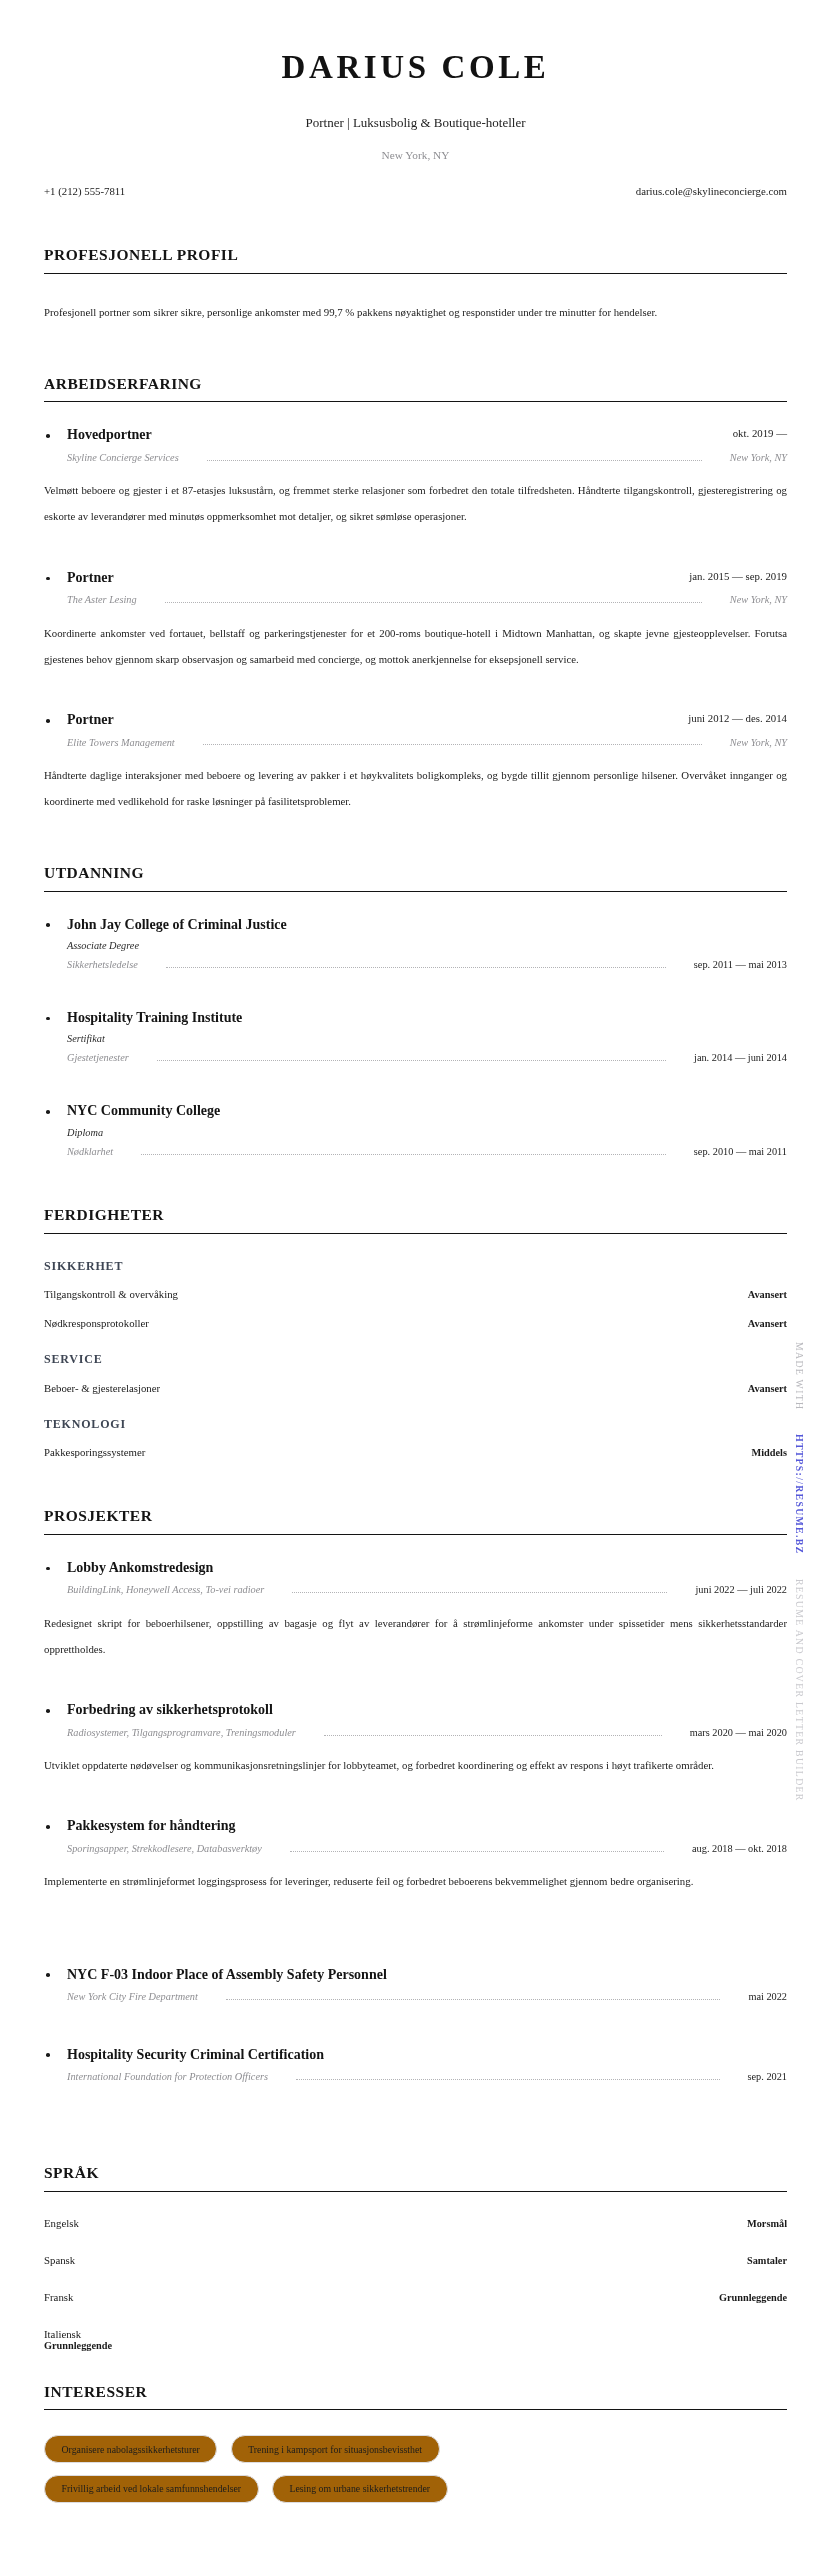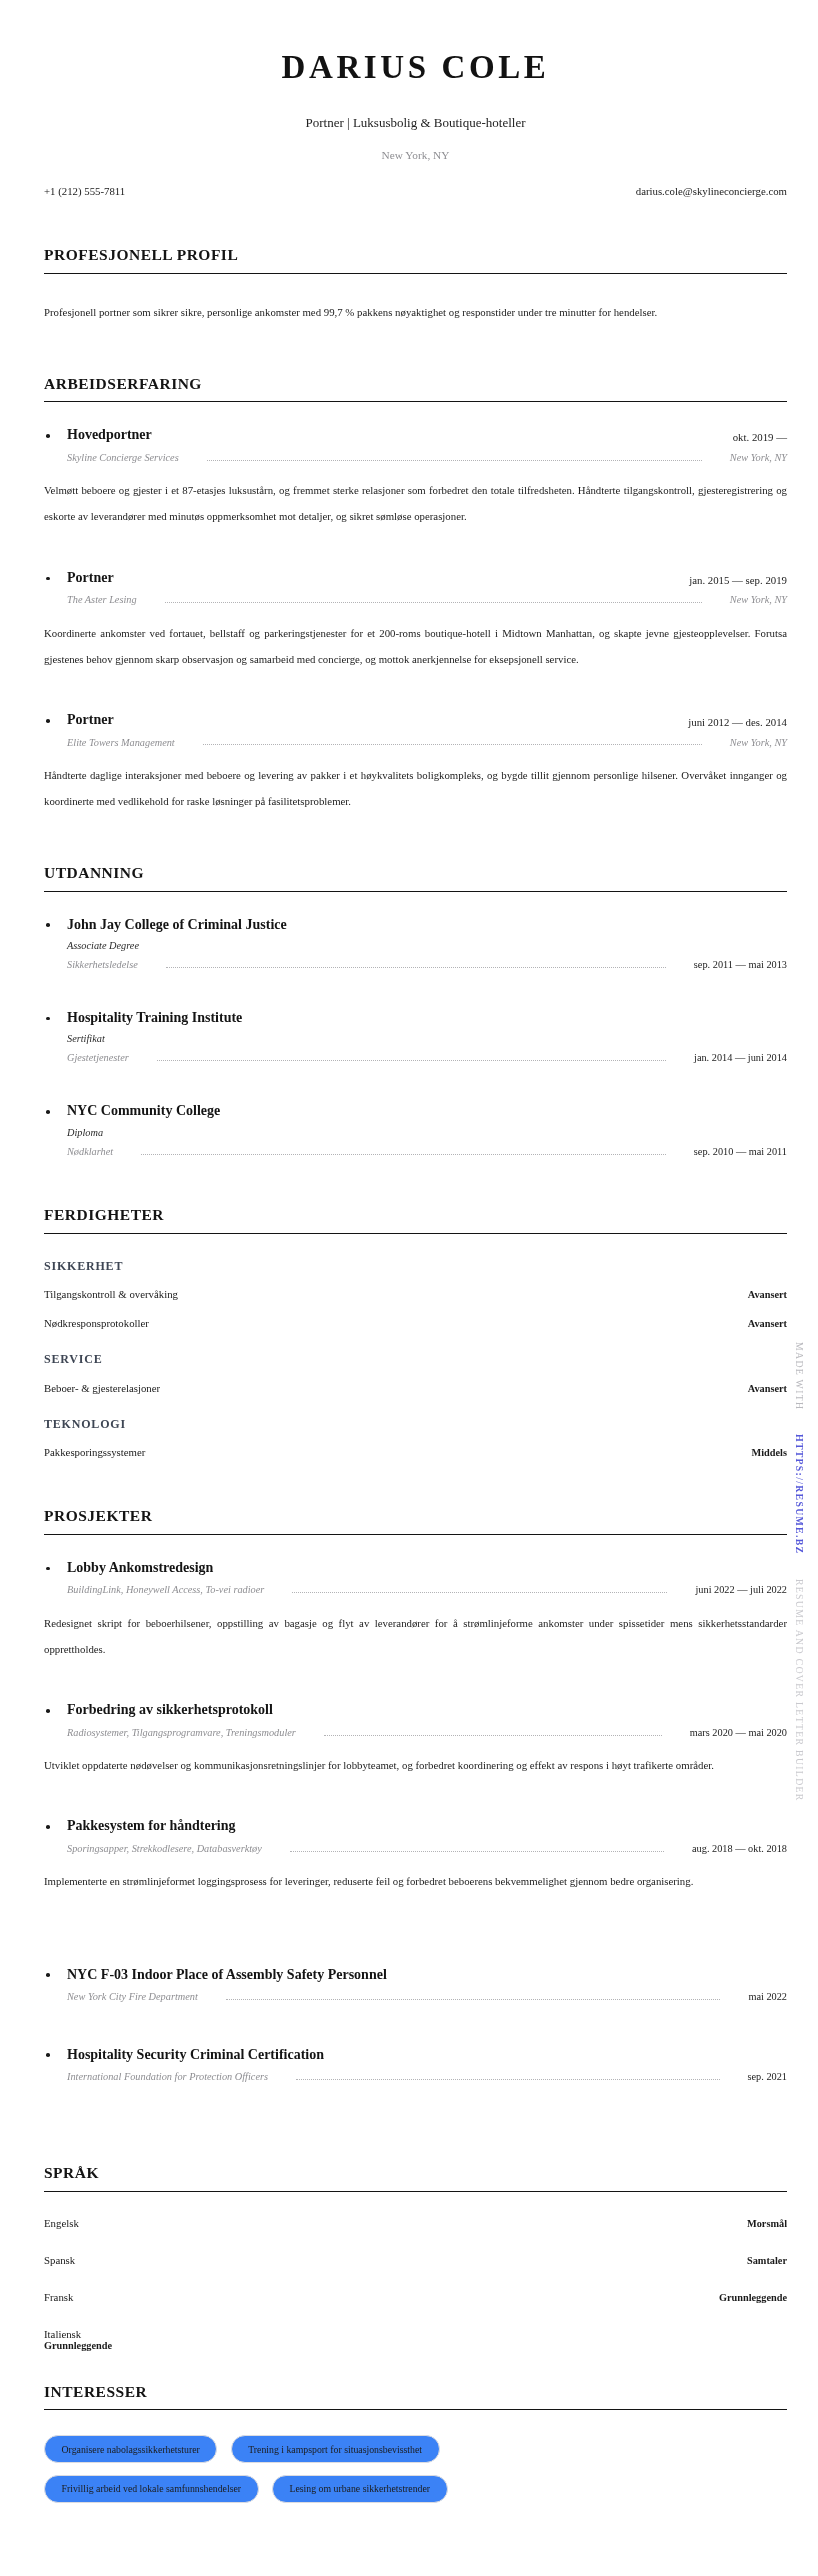--- a/index.html
+++ b/index.html
@@ -39,21 +39,21 @@
   }
 
   
   .entry { margin-bottom: 40px; }
   .entry:last-child { margin-bottom: 0; }
   .entry-head { position: relative; padding-left: 23px; }
   .bullet {
     position: absolute; left: 2.1px; top: 6.7px; width: 3.6px; height: 3.6px;
     border-radius: 50%; background: #1a1a1a;
   }
-  .title-row { display: flex; align-items: flex-end; }
+  .title-row { display: flex; align-items: flex-start; }
   .entry-title { font-size: 14px; font-weight: 700; color: #141414; }
   .title-row .dates { margin-left: auto; font-size: 10.8px; color: #1c1c1c; white-space: nowrap; }
   .meta-row { display: flex; align-items: baseline; margin-top: 8.2px; }
   .meta-left { font-style: italic; font-size: 10.3px; color: #8e8e92; white-space: nowrap; }
   .meta-right { font-style: italic; font-size: 10.3px; color: #8e8e92; white-space: nowrap; }
   .meta-row .dates { font-size: 10.3px; color: #1c1c1c; white-space: nowrap; font-style: normal; }
   .leader {
     flex: 1; border-bottom: 1px dotted #b3b3b6; margin: 0 28px;
     align-self: flex-end; position: relative; top: -2.1px; min-width: 31px;
   }
@@ -78,21 +78,21 @@
   .lang-row {
     display: flex; justify-content: space-between; align-items: baseline;
     margin-bottom: 25px; font-size: 10.8px;
   }
   .lang-row:last-child { margin-bottom: 0; flex-direction: column; }
   .lang-level { font-weight: 700; font-size: 10.3px; }
 
   
   .tags { display: flex; flex-wrap: wrap; gap: 12.4px 13.4px; max-width: 598px; }
   .tag {
-    background: #3b82f6; border: 0.5px solid #dcdce0; border-radius: 15.5px;
+    background: #a16207; border: 0.5px solid #dcdce0; border-radius: 15.5px;
     padding: 7.2px 16.5px; font-size: 9.8px; color: #1c1c1c; white-space: nowrap;
   }
 
   
   .watermark {
     position: absolute; top: 1342px; right: 13.4px;
     display: flex; flex-direction: column; align-items: center; gap: 24px;
     font-family: "Liberation Serif", "DejaVu Serif", serif;
   }
   .watermark span {

